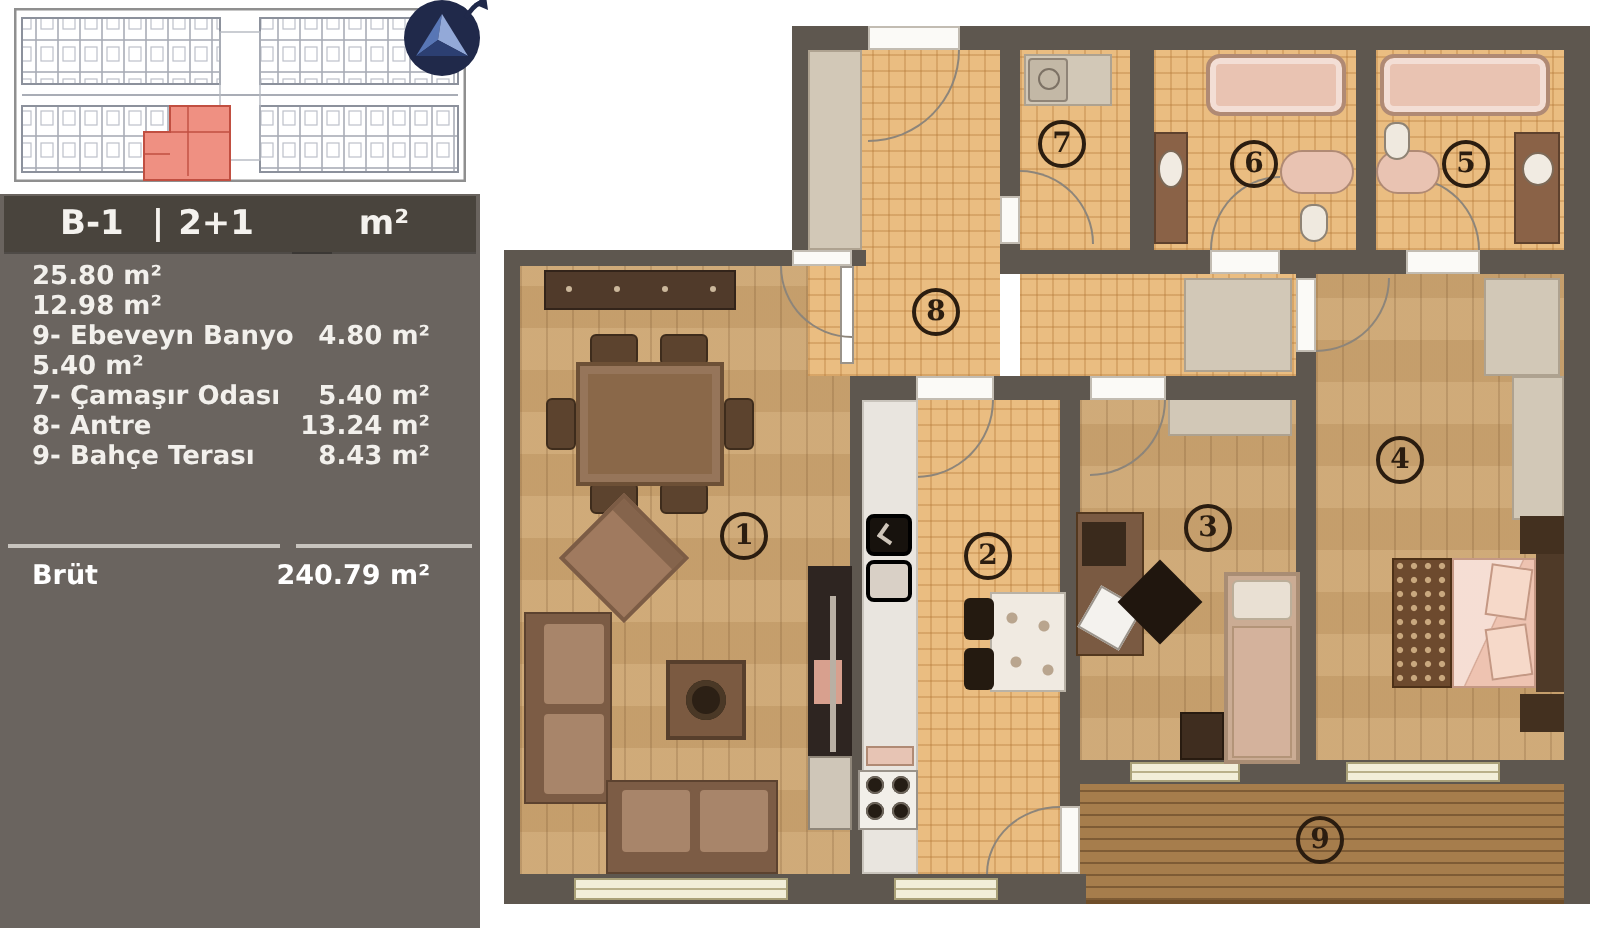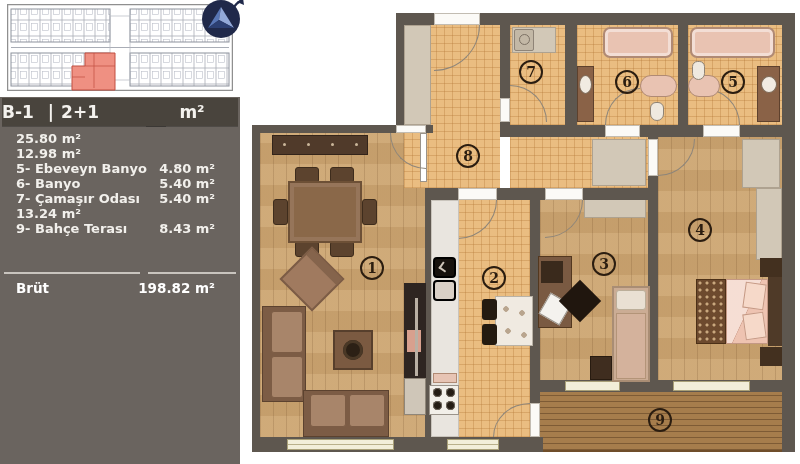--- a/index.html
+++ b/index.html
@@ -5,21 +5,21 @@
   html,body{margin:0;padding:0;background:#ffffff;}
   #stage{position:relative;width:800px;height:464px;background:#ffffff;overflow:hidden;
          font-family:"DejaVu Sans","Liberation Sans",sans-serif;}
   
   #sidebar{position:absolute;left:0;top:0;width:240px;height:464px;background:#6a645f;}
   #keywrap{position:absolute;left:0;top:0;width:240px;height:97px;background:#ffffff;}
   #keyplan{position:absolute;left:7px;top:4px;width:226px;height:87px;}
   #logo{position:absolute;left:200px;top:-2px;width:44px;height:44px;}
   .hbar{position:absolute;top:98px;height:28px;background:#49443d;color:#f4f2ee;
         font-weight:bold;font-size:17px;display:flex;align-items:center;box-shadow:0 1px 0 rgba(0,0,0,.25);}
-  #hbar-left{left:2px;width:164px;padding-left:0;box-sizing:border-box;}
+  #hbar-left{left:2px;width:164px;padding-left:28px;box-sizing:border-box;}
   #hbar-right{left:146px;width:92px;justify-content:center;}
   .sep{margin:0 7px 0 14px;}
   #legend{position:absolute;left:0;top:131px;width:240px;}
   .lrow{height:15px;line-height:15px;display:flex;color:#f2f0ec;font-size:13px;font-weight:bold;
         padding:0 25px 0 16px;}
   .lrow .lab{flex:1;white-space:nowrap;}
   .lrow .val{text-align:right;white-space:nowrap;}
   .divider{position:absolute;top:272px;height:2px;background:#c8c4be;}
   #d1{left:4px;width:136px;} #d2{left:148px;width:88px;}
   #totals{position:absolute;left:0;top:281px;width:240px;}
@@ -99,47 +99,47 @@
     </div>
 
     <div id="legend">
       <div class="lrow">
           <span class="val">25.80 m²</span>
         </div>
       <div class="lrow">
           <span class="val">12.98 m²</span>
         </div>
       <div class="lrow">
-          <span class="lab">5- Ebeveyn Banyo</span>
+          <span class="lab">9- Ebeveyn Banyo</span>
           <span class="val">4.80 m²</span>
         </div>
       <div class="lrow">
-          <span class="lab">6- Banyo</span>
           <span class="val">5.40 m²</span>
         </div>
       <div class="lrow">
           <span class="lab">7- Çamaşır Odası</span>
           <span class="val">5.40 m²</span>
         </div>
       <div class="lrow">
+          <span class="lab">8- Antre</span>
           <span class="val">13.24 m²</span>
         </div>
       <div class="lrow">
           <span class="lab">9- Bahçe Terası</span>
           <span class="val">8.43 m²</span>
         </div>
     </div>
 
     <div id="d1" class="divider"></div>
     <div id="d2" class="divider"></div>
 
     <div id="totals">
       <div class="trow">
           <span class="lab">Brüt</span>
-          <span class="val">198.82 m²</span>
+          <span class="val">240.79 m²</span>
         </div>
     </div>
   </div>
 
   <div id="plan" style="position:absolute;inset:0;">
 
     <div class="floor-wood" style="left:260px;top:133px;width:170px;height:304px;"></div>
     <div class="floor-tile" style="left:404px;top:25px;width:96px;height:163px;"></div>
     <div class="floor-tile" style="left:510px;top:137px;width:138px;height:51px;"></div>
     <div class="floor-tile" style="left:433px;top:200px;width:97px;height:237px;"></div>

